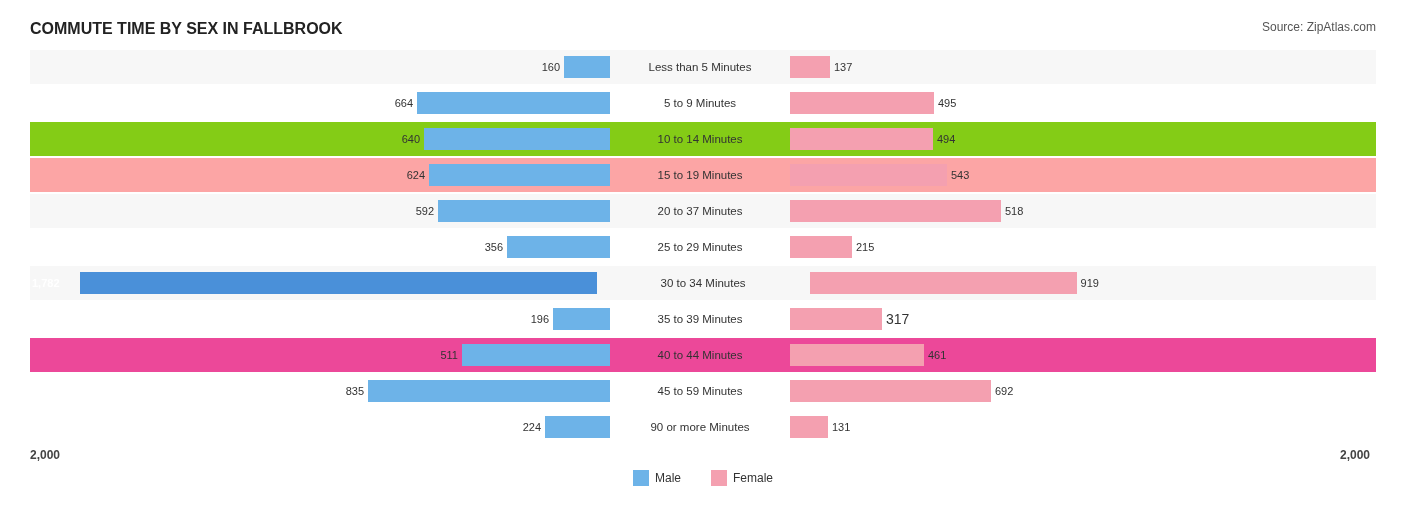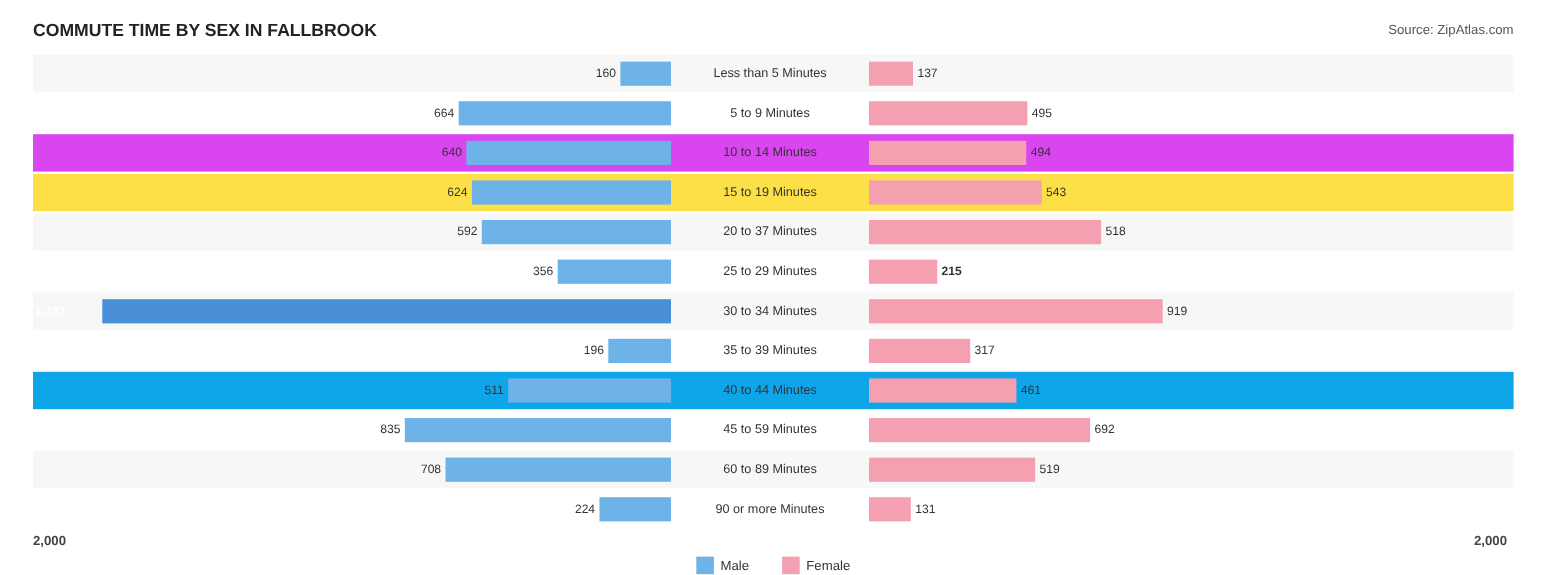--- a/index.html
+++ b/index.html
@@ -125,32 +125,32 @@
       <div class="left-section" style="width: 580px; position: relative; height: 34px; display: flex; align-items: center;">
         <div style="position: absolute; right: 0px; width: 193px; height: 22px; background: rgb(109, 179, 232); display: flex; align-items: center;"></div>
         <span style="position: absolute; right: 197px; font-size: 11px; color: rgb(51, 51, 51); white-space: nowrap;">664</span>
       </div>
       <div class="label-center" style="width: 180px; text-align: center; font-size: 11.5px; color: rgb(51, 51, 51); flex-shrink: 0;">5 to 9 Minutes</div>
       <div style="width: 580px; position: relative; height: 34px; display: flex; align-items: center;">
         <div style="position: absolute; left: 0px; width: 144px; height: 22px; background: rgb(244, 160, 176); display: flex; align-items: center;"></div>
         <span style="position: absolute; left: 148px; font-size: 11px; color: rgb(51, 51, 51); white-space: nowrap;">495</span>
       </div>
     </div>
-    <div class="bar-row" style="background: #d946ef;">
+    <div class="bar-row" style="background: #84cc16;">
       <div class="left-section" style="width: 580px; position: relative; height: 34px; display: flex; align-items: center;">
         <div style="position: absolute; right: 0px; width: 186px; height: 22px; background: rgb(109, 179, 232); display: flex; align-items: center;"></div>
         <span style="position: absolute; right: 190px; font-size: 11px; color: rgb(51, 51, 51); white-space: nowrap;">640</span>
       </div>
       <div class="label-center" style="width: 180px; text-align: center; font-size: 11.5px; color: rgb(51, 51, 51); flex-shrink: 0;">10 to 14 Minutes</div>
       <div style="width: 580px; position: relative; height: 34px; display: flex; align-items: center;">
         <div style="position: absolute; left: 0px; width: 143px; height: 22px; background: rgb(244, 160, 176); display: flex; align-items: center;"></div>
         <span style="position: absolute; left: 147px; font-size: 11px; color: rgb(51, 51, 51); white-space: nowrap;">494</span>
       </div>
     </div>
-    <div class="bar-row" style="background: #fde047;">
+    <div class="bar-row" style="background: #fca5a5;">
       <div class="left-section" style="width: 580px; position: relative; height: 34px; display: flex; align-items: center;">
         <div style="position: absolute; right: 0px; width: 181px; height: 22px; background: rgb(109, 179, 232); display: flex; align-items: center;"></div>
         <span style="position: absolute; right: 185px; font-size: 11px; color: rgb(51, 51, 51); white-space: nowrap;">624</span>
       </div>
       <div class="label-center" style="width: 180px; text-align: center; font-size: 11.5px; color: rgb(51, 51, 51); flex-shrink: 0;">15 to 19 Minutes</div>
       <div style="width: 580px; position: relative; height: 34px; display: flex; align-items: center;">
         <div style="position: absolute; left: 0px; width: 157px; height: 22px; background: rgb(244, 160, 176); display: flex; align-items: center;"></div>
         <span style="position: absolute; left: 161px; font-size: 11px; color: rgb(51, 51, 51); white-space: nowrap;">543</span>
       </div>
     </div>
@@ -166,76 +166,65 @@
       </div>
     </div>
     <div class="bar-row" style="background: rgb(255, 255, 255);">
       <div class="left-section" style="width: 580px; position: relative; height: 34px; display: flex; align-items: center;">
         <div style="position: absolute; right: 0px; width: 103px; height: 22px; background: rgb(109, 179, 232); display: flex; align-items: center;"></div>
         <span style="position: absolute; right: 107px; font-size: 11px; color: rgb(51, 51, 51); white-space: nowrap;">356</span>
       </div>
       <div class="label-center" style="width: 180px; text-align: center; font-size: 11.5px; color: rgb(51, 51, 51); flex-shrink: 0;">25 to 29 Minutes</div>
       <div style="width: 580px; position: relative; height: 34px; display: flex; align-items: center;">
         <div style="position: absolute; left: 0px; width: 62px; height: 22px; background: rgb(244, 160, 176); display: flex; align-items: center;"></div>
-        <span style="position: absolute; left: 66px; font-size: 11px; color: rgb(51, 51, 51); white-space: nowrap; font-weight: bold;">215</span>
+        <span style="position: absolute; left: 66px; font-size: 11px; color: rgb(51, 51, 51); white-space: nowrap;">215</span>
       </div>
     </div>
     <div class="bar-row" style="background: rgb(247, 247, 247);">
       <div class="left-section" style="width: 580px; position: relative; height: 34px; display: flex; align-items: center;">
         <div style="position: absolute; right: 0px; width: 517px; height: 22px; background: rgb(74, 144, 217); display: flex; align-items: center;"></div>
         <span style="position: absolute; right: auto; font-size: 11px; color: rgb(255, 255, 255); white-space: nowrap; left: 2px; font-weight: bold;">1,782</span>
       </div>
-      <div class="label-center" style="width: 180px; text-align: center; font-size: 11.5px; color: rgb(51, 51, 51); flex-shrink: 0;">30 to 34 Minutes</div>
+      <div class="label-center" style="width: 213px; text-align: center; font-size: 11.5px; color: rgb(51, 51, 51); flex-shrink: 0;">30 to 34 Minutes</div>
       <div style="width: 580px; position: relative; height: 34px; display: flex; align-items: center;">
         <div style="position: absolute; left: 0px; width: 267px; height: 22px; background: rgb(244, 160, 176); display: flex; align-items: center;"></div>
         <span style="position: absolute; left: 271px; font-size: 11px; color: rgb(51, 51, 51); white-space: nowrap;">919</span>
       </div>
     </div>
     <div class="bar-row" style="background: rgb(255, 255, 255);">
       <div class="left-section" style="width: 580px; position: relative; height: 34px; display: flex; align-items: center;">
         <div style="position: absolute; right: 0px; width: 57px; height: 22px; background: rgb(109, 179, 232); display: flex; align-items: center;"></div>
         <span style="position: absolute; right: 61px; font-size: 11px; color: rgb(51, 51, 51); white-space: nowrap;">196</span>
       </div>
       <div class="label-center" style="width: 180px; text-align: center; font-size: 11.5px; color: rgb(51, 51, 51); flex-shrink: 0;">35 to 39 Minutes</div>
       <div style="width: 580px; position: relative; height: 34px; display: flex; align-items: center;">
         <div style="position: absolute; left: 0px; width: 92px; height: 22px; background: rgb(244, 160, 176); display: flex; align-items: center;"></div>
-        <span style="position: absolute; left: 96px; font-size: 11px; color: rgb(51, 51, 51); white-space: nowrap;">317</span>
-      </div>
-    </div>
-    <div class="bar-row" style="background: #0ea5e9;">
+        <span style="position: absolute; left: 96px; font-size: 14px; color: rgb(51, 51, 51); white-space: nowrap;">317</span>
+      </div>
+    </div>
+    <div class="bar-row" style="background: #ec4899;">
       <div class="left-section" style="width: 580px; position: relative; height: 34px; display: flex; align-items: center;">
         <div style="position: absolute; right: 0px; width: 148px; height: 22px; background: rgb(109, 179, 232); display: flex; align-items: center;"></div>
         <span style="position: absolute; right: 152px; font-size: 11px; color: rgb(51, 51, 51); white-space: nowrap;">511</span>
       </div>
       <div class="label-center" style="width: 180px; text-align: center; font-size: 11.5px; color: rgb(51, 51, 51); flex-shrink: 0;">40 to 44 Minutes</div>
       <div style="width: 580px; position: relative; height: 34px; display: flex; align-items: center;">
         <div style="position: absolute; left: 0px; width: 134px; height: 22px; background: rgb(244, 160, 176); display: flex; align-items: center;"></div>
         <span style="position: absolute; left: 138px; font-size: 11px; color: rgb(51, 51, 51); white-space: nowrap;">461</span>
       </div>
     </div>
     <div class="bar-row" style="background: rgb(255, 255, 255);">
       <div class="left-section" style="width: 580px; position: relative; height: 34px; display: flex; align-items: center;">
         <div style="position: absolute; right: 0px; width: 242px; height: 22px; background: rgb(109, 179, 232); display: flex; align-items: center;"></div>
         <span style="position: absolute; right: 246px; font-size: 11px; color: rgb(51, 51, 51); white-space: nowrap; padding-left: 27px;">835</span>
       </div>
       <div class="label-center" style="width: 180px; text-align: center; font-size: 11.5px; color: rgb(51, 51, 51); flex-shrink: 0;">45 to 59 Minutes</div>
       <div style="width: 580px; position: relative; height: 34px; display: flex; align-items: center;">
         <div style="position: absolute; left: 0px; width: 201px; height: 22px; background: rgb(244, 160, 176); display: flex; align-items: center;"></div>
         <span style="position: absolute; left: 205px; font-size: 11px; color: rgb(51, 51, 51); white-space: nowrap;">692</span>
-      </div>
-    </div>
-    <div class="bar-row" style="background: rgb(247, 247, 247);">
-      <div class="left-section" style="width: 580px; position: relative; height: 34px; display: flex; align-items: center;">
-        <div style="position: absolute; right: 0px; width: 205px; height: 22px; background: rgb(109, 179, 232); display: flex; align-items: center;"></div>
-        <span style="position: absolute; right: 209px; font-size: 11px; color: rgb(51, 51, 51); white-space: nowrap;">708</span>
-      </div>
-      <div class="label-center" style="width: 180px; text-align: center; font-size: 11.5px; color: rgb(51, 51, 51); flex-shrink: 0;">60 to 89 Minutes</div>
-      <div style="width: 580px; position: relative; height: 34px; display: flex; align-items: center;">
-        <div style="position: absolute; left: 0px; width: 151px; height: 22px; background: rgb(244, 160, 176); display: flex; align-items: center;"></div>
-        <span style="position: absolute; left: 155px; font-size: 11px; color: rgb(51, 51, 51); white-space: nowrap;">519</span>
       </div>
     </div>
     <div class="bar-row" style="background: rgb(255, 255, 255);">
       <div class="left-section" style="width: 580px; position: relative; height: 34px; display: flex; align-items: center;">
         <div style="position: absolute; right: 0px; width: 65px; height: 22px; background: rgb(109, 179, 232); display: flex; align-items: center;"></div>
         <span style="position: absolute; right: 69px; font-size: 11px; color: rgb(51, 51, 51); white-space: nowrap;">224</span>
       </div>
       <div class="label-center" style="width: 180px; text-align: center; font-size: 11.5px; color: rgb(51, 51, 51); flex-shrink: 0;">90 or more Minutes</div>
       <div style="width: 580px; position: relative; height: 34px; display: flex; align-items: center;">
         <div style="position: absolute; left: 0px; width: 38px; height: 22px; background: rgb(244, 160, 176); display: flex; align-items: center;"></div>

